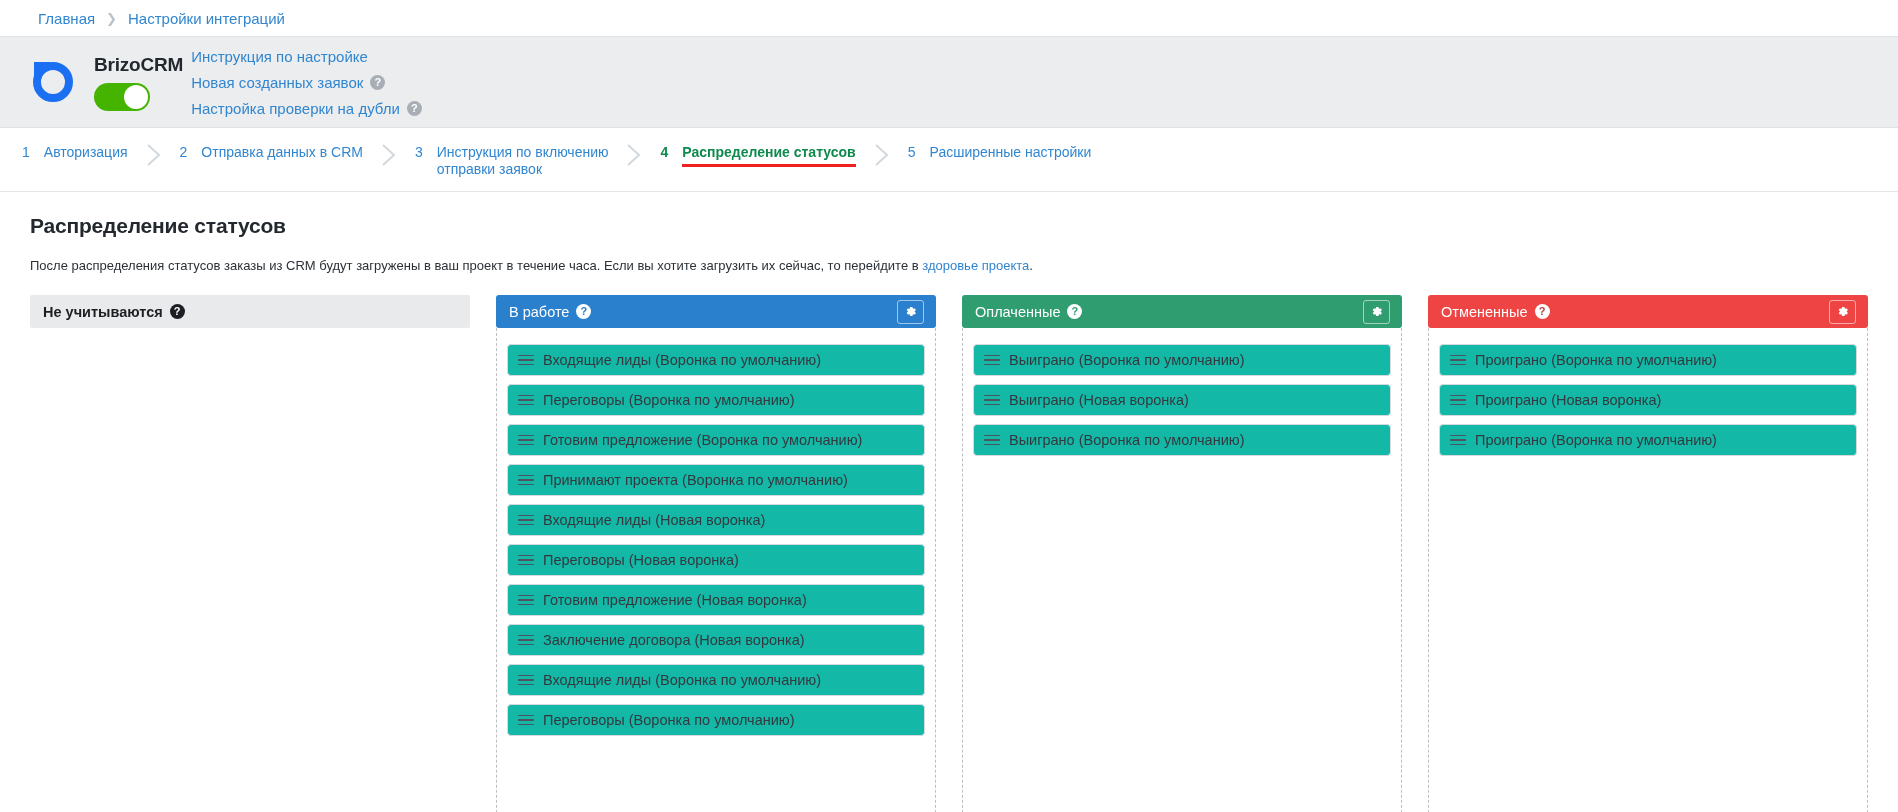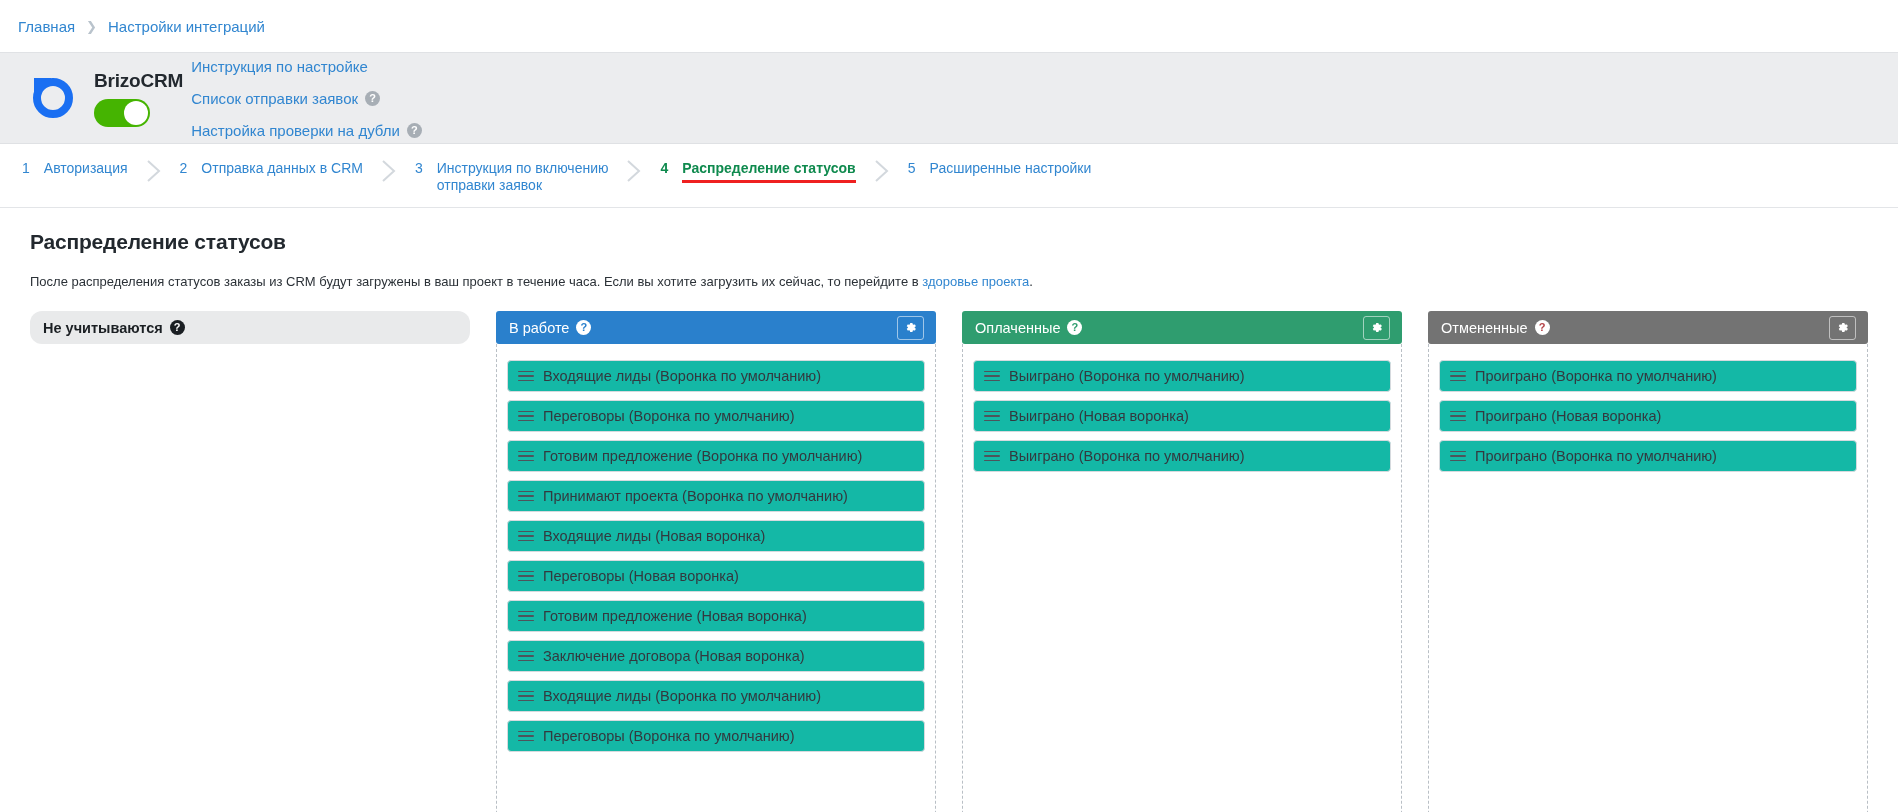--- a/index.html
+++ b/index.html
@@ -8,24 +8,24 @@
     margin: 0; padding: 0;
     width: 1898px; height: 812px;
     background: #ffffff;
     font-family: "Liberation Sans", "DejaVu Sans", sans-serif;
     color: #2b3137;
     overflow: hidden;
   }
 
   
   .breadcrumb {
-    height: 52px;
-    display: flex;
-    align-items: center;
-    padding: 0 18px;
+    height: 36px;
+    display: flex;
+    align-items: center;
+    padding: 0 38px;
     background: #ffffff;
     font-size: 15px;
   }
   .crumb {
     color: #3186d0;
     text-decoration: none;
     white-space: nowrap;
   }
   .crumb-sep {
     color: #b9c3cc;
@@ -102,21 +102,21 @@
     top: 2px; right: 2px;
     width: 24px; height: 24px;
     border-radius: 50%;
     background: #ffffff;
   }
 
   .links-col {
     display: flex;
     flex-direction: column;
     justify-content: center;
-    gap: 8px;
+    gap: 2px;
     padding-top: 1px;
   }
   .hdr-link-row {
     display: flex;
     align-items: center;
     line-height: 24px;
   }
   .hdr-link {
     color: #3186d0;
     font-size: 15px;
@@ -238,21 +238,21 @@
     color: #ffffff;
     font-size: 14.5px;
   }
   .col-head .title {
     font-weight: normal;
     white-space: nowrap;
   }
   .col-head.muted {
     background: #e9eaeb;
     color: #1b1f23;
-    border-radius: 12px;
+    border-radius: 2px;
   }
   .col-head.muted .title { font-weight: bold; }
   .col-head .spacer { flex: 1 1 auto; }
 
   .gear-btn {
     width: 27px; height: 24px;
     border-radius: 3px;
     border: 1px solid rgba(255,255,255,0.55);
     background: transparent;
     color: #ffffff;
@@ -330,21 +330,21 @@
     <button class="toggle">
       <span class="knob"></span>
     </button>
   </div>
 
   <div class="links-col">
     <div class="hdr-link-row">
       <a class="hdr-link" href="#">Инструкция по настройке</a>
     </div>
     <div class="hdr-link-row">
-      <a class="hdr-link" href="#">Список отправки заявок</a>
+      <a class="hdr-link" href="#">Новая созданных заявок</a>
       <span class="q-badge">?</span>
     </div>
     <div class="hdr-link-row">
       <a class="hdr-link" href="#">Настройка проверки на дубли</a>
       <span class="q-badge">?</span>
     </div>
   </div>
 </div>
 
 <div class="steps">
@@ -544,21 +544,21 @@
               <i></i>
               <i></i>
               <i></i>
             </span>
             <span>Выиграно (Воронка по умолчанию)</span>
           </div>
       </div>
     </div>
 
     <div class="col">
-      <div class="col-head" style="background:#737373">
+      <div class="col-head" style="background:#ef4444">
         <span class="title">Отмененные</span>
         <span class="q-badge onwhite red">?</span>
         <span class="spacer"></span>
         <button class="gear-btn">
           <svg width="13" height="13" viewBox="0 0 16 16" fill="#ffffff">
               <path d="M8 5.2a2.8 2.8 0 100 5.6 2.8 2.8 0 000-5.6zm0 4.2a1.4 1.4 0 110-2.8 1.4 1.4 0 010 2.8z"></path>
               <path d="M14.3 9.2l-1.1-.6a5.3 5.3 0 000-1.2l1.1-.6a.5.5 0 00.2-.6l-1-1.8a.5.5 0 00-.6-.2l-1.2.4a5.2 5.2 0 00-1-.6l-.2-1.2a.5.5 0 00-.5-.4h-2a.5.5 0 00-.5.4l-.2 1.2c-.4.15-.7.35-1 .6l-1.2-.4a.5.5 0 00-.6.2l-1 1.8a.5.5 0 00.2.6l1.1.6a5.3 5.3 0 000 1.2l-1.1.6a.5.5 0 00-.2.6l1 1.8c.1.2.4.3.6.2l1.2-.4c.3.25.6.45 1 .6l.2 1.2c0 .25.25.4.5.4h2c.25 0 .45-.15.5-.4l.2-1.2c.4-.15.7-.35 1-.6l1.2.4c.2.1.5 0 .6-.2l1-1.8a.5.5 0 00-.2-.6z"></path>
             </svg>
         </button>
       </div>

